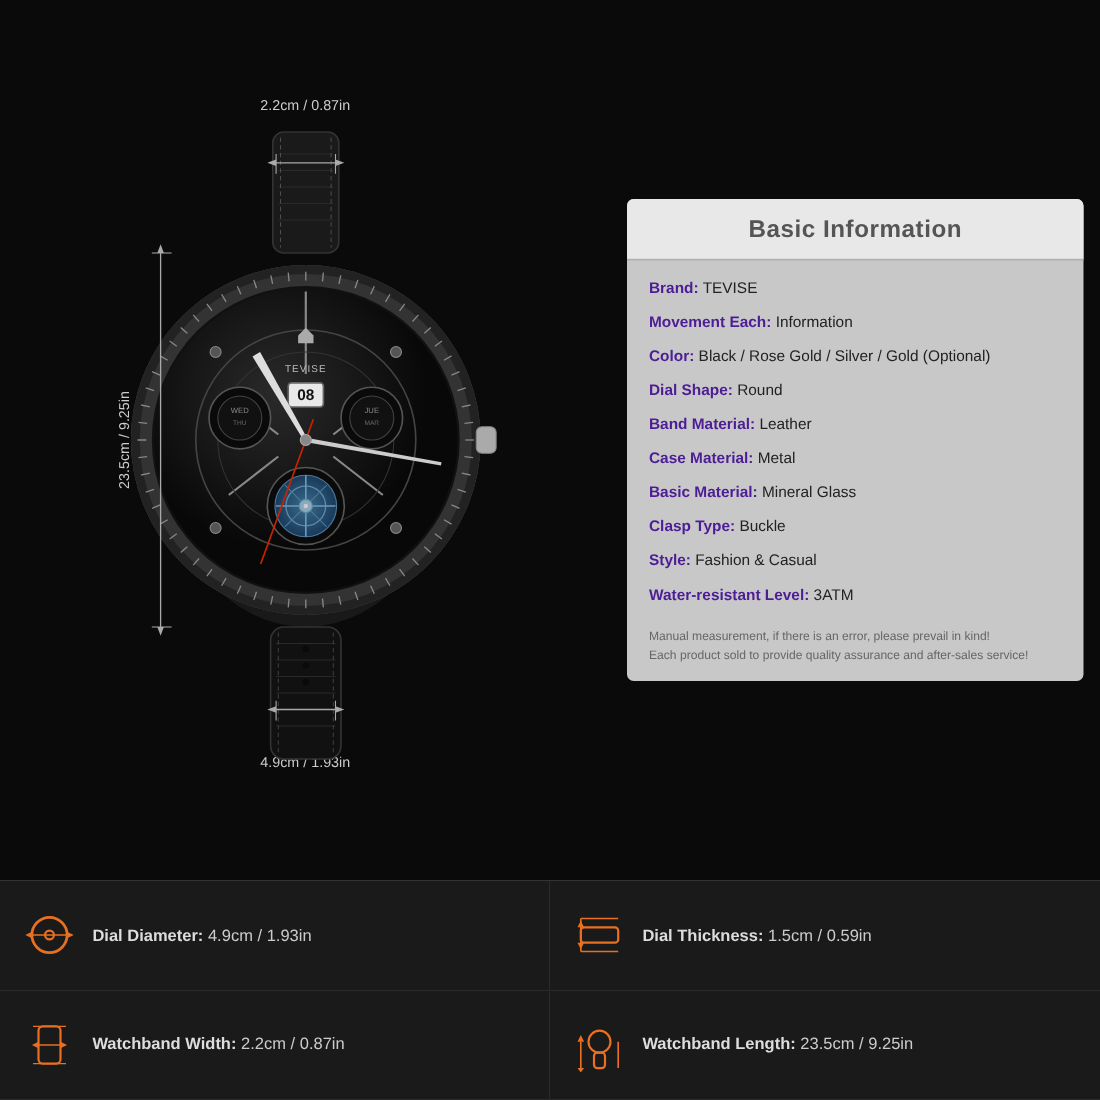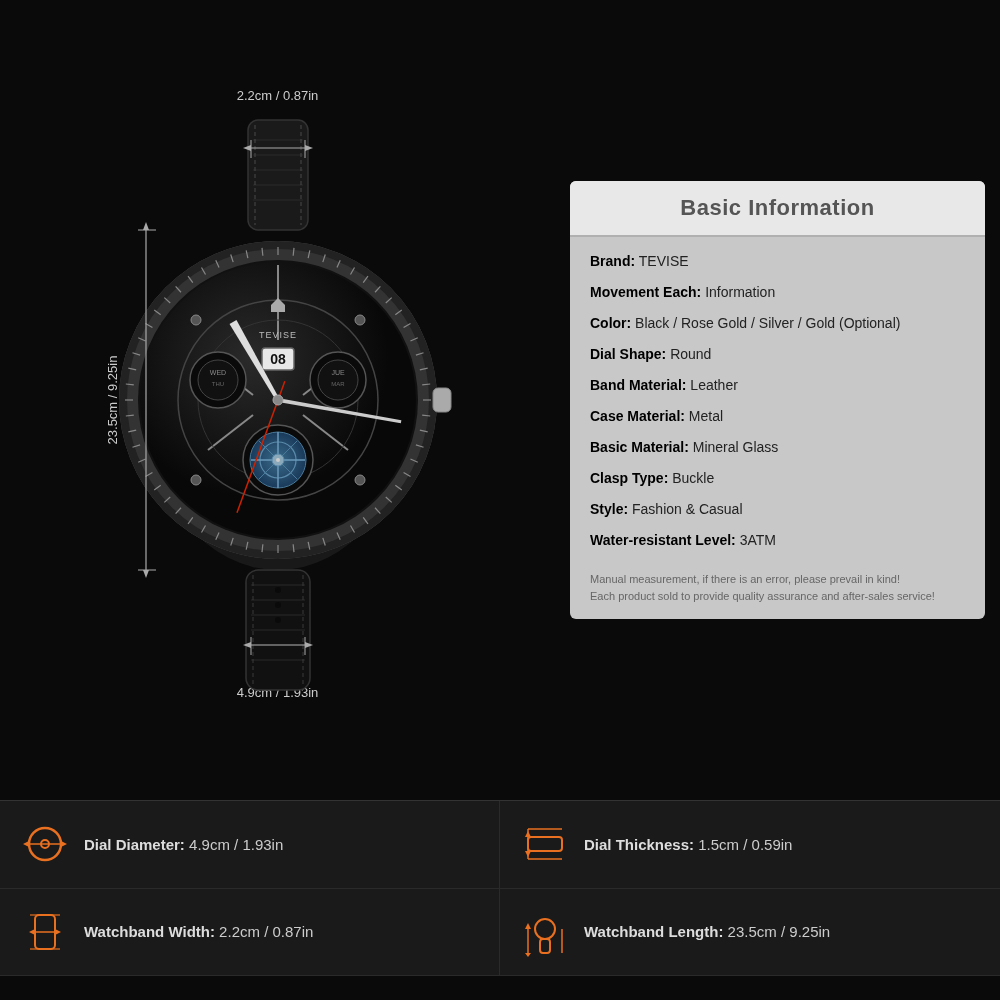--- a/index.html
+++ b/index.html
@@ -112,39 +112,39 @@
 
     .info-item {
       margin-bottom: 10px;
       color: #222;
       font-size: 14px;
       line-height: 1.5;
     }
 
     .info-item .label {
       font-weight: bold;
-      color: #000000;
+      color: #4c1d95;
     }
 
     .info-item .value {
       color: #222;
       font-weight: normal;
     }
 
     .info-footer {
       padding: 10px 20px 0;
       color: #666;
       font-size: 11px;
       line-height: 1.5;
     }
 
     
     .bottom-bar {
       width: 1000px;
-      height: 176px;
+      height: 200px;
       background: #1a1a1a;
       display: grid;
       grid-template-columns: 1fr 1fr;
       grid-template-rows: 1fr 1fr;
       border-top: 1px solid #333;
     }
 
     .spec-item {
       display: flex;
       align-items: center;

